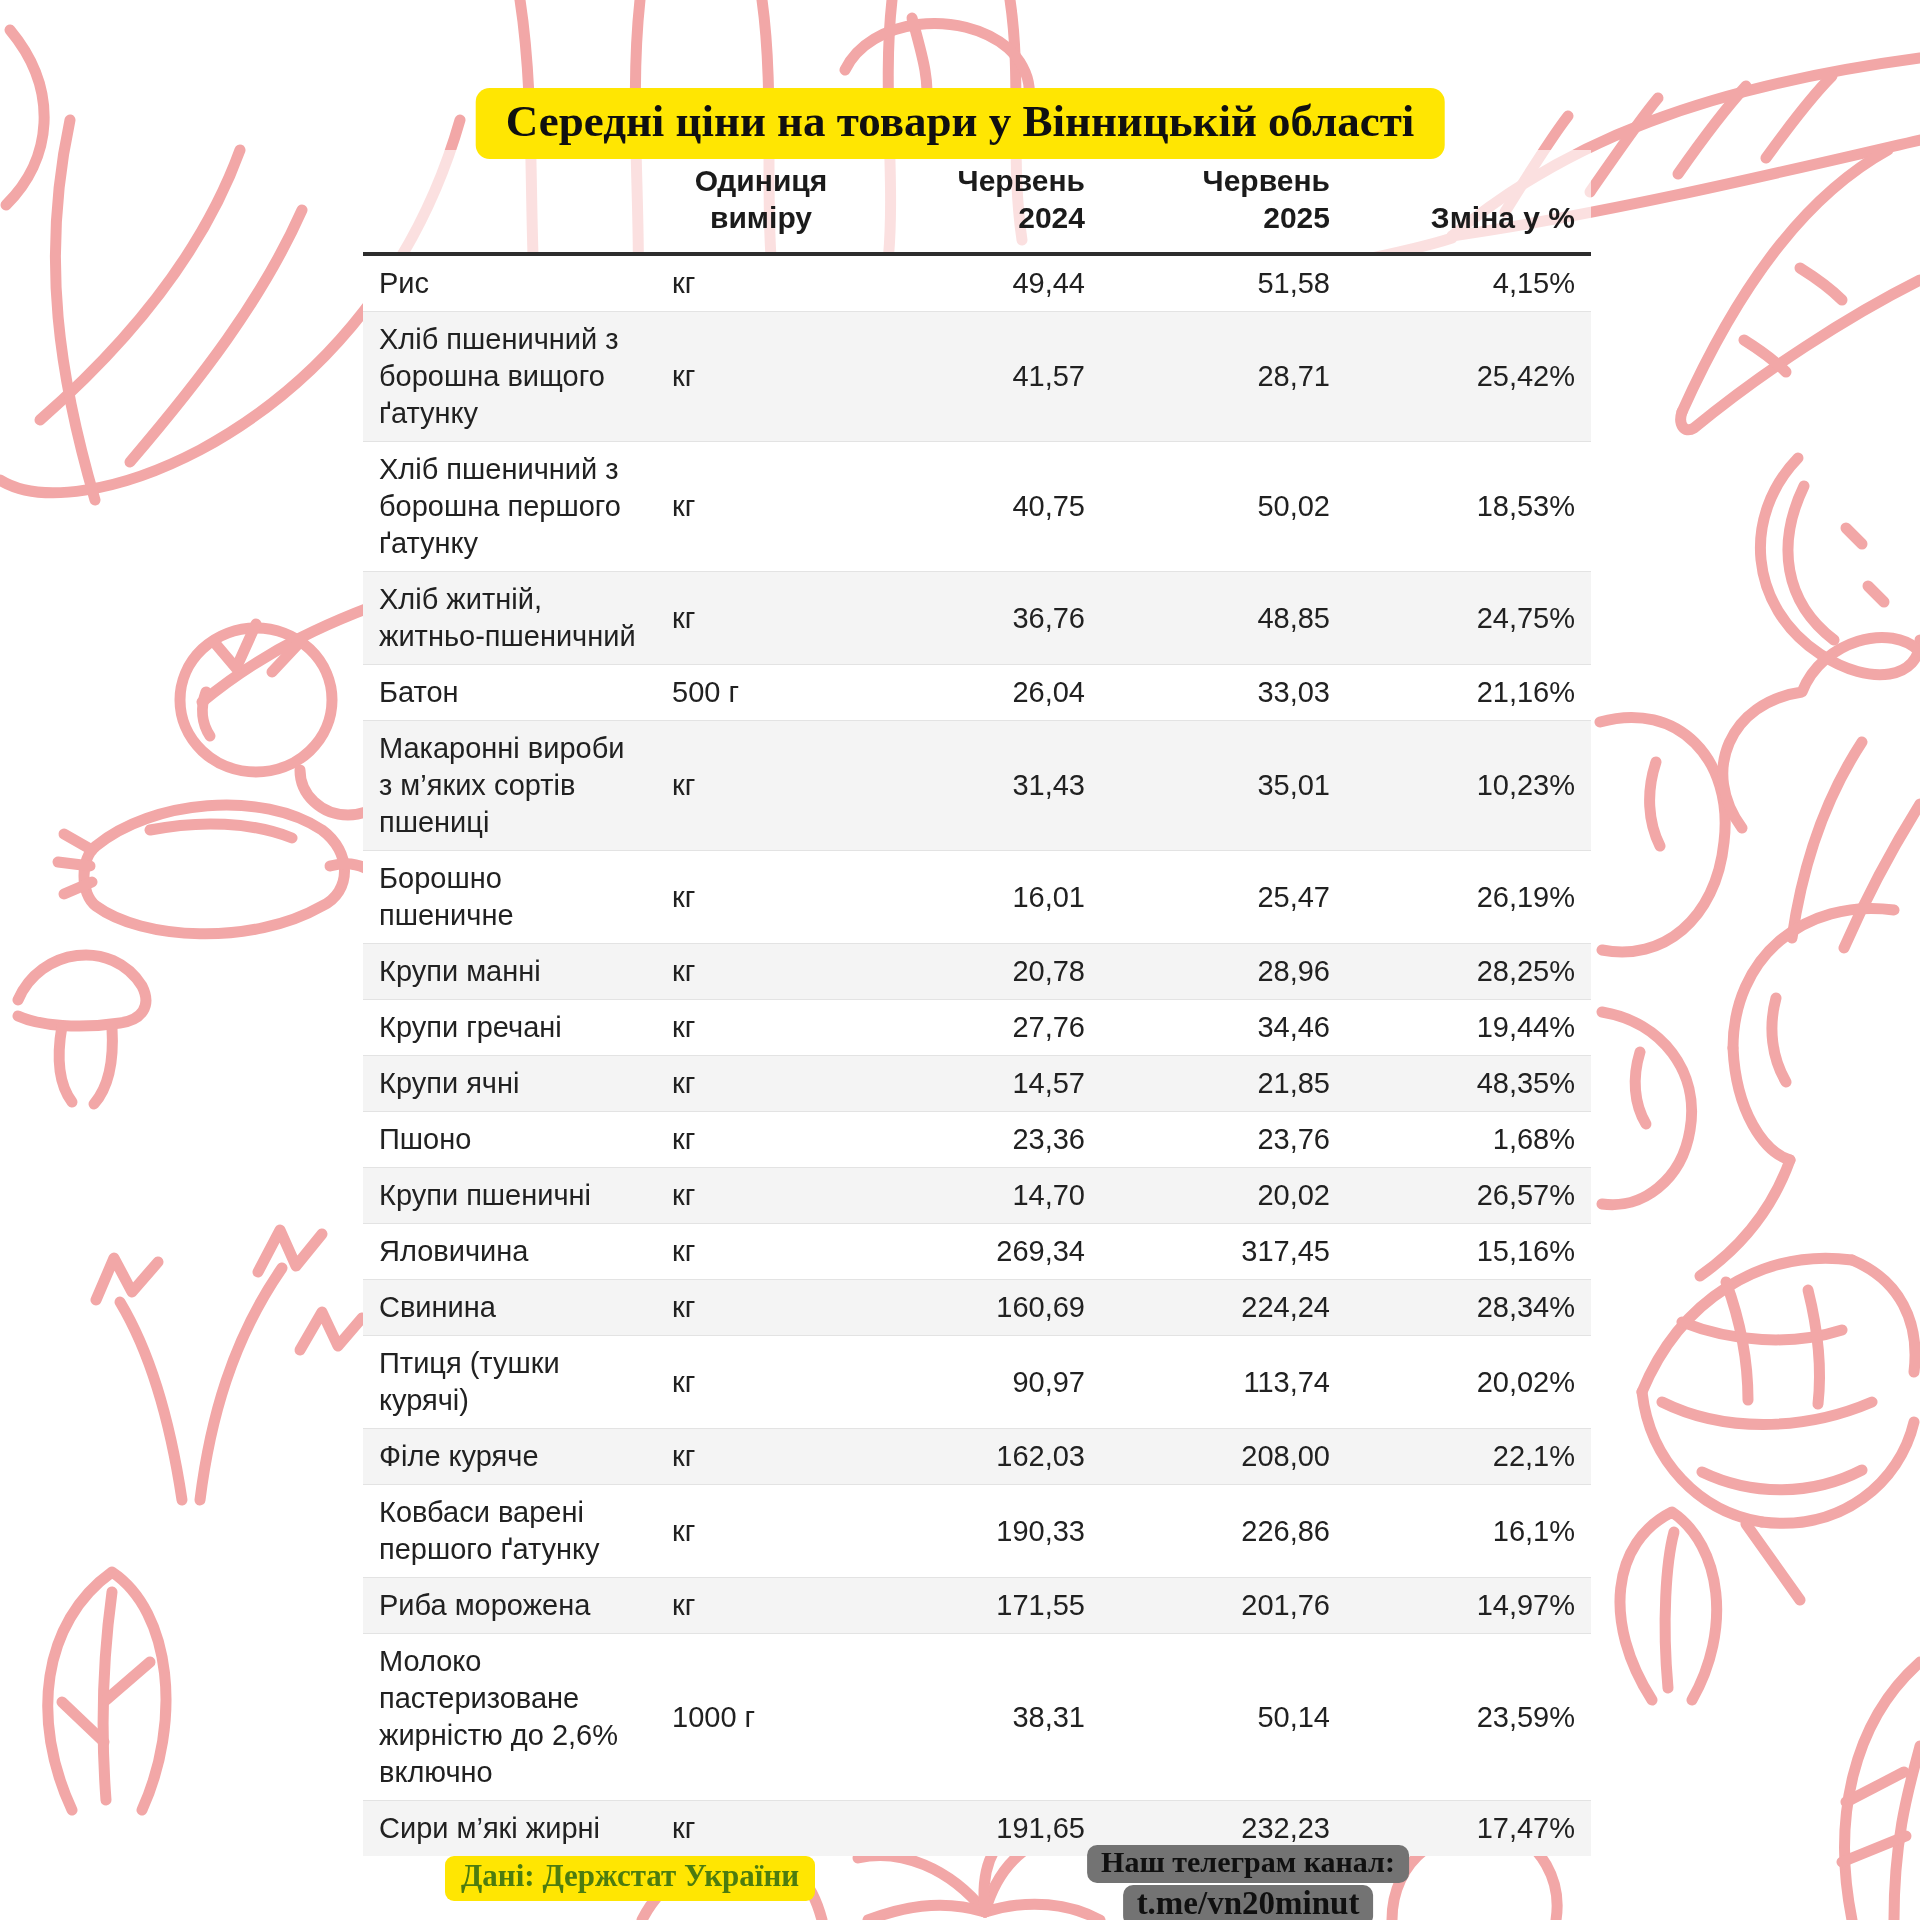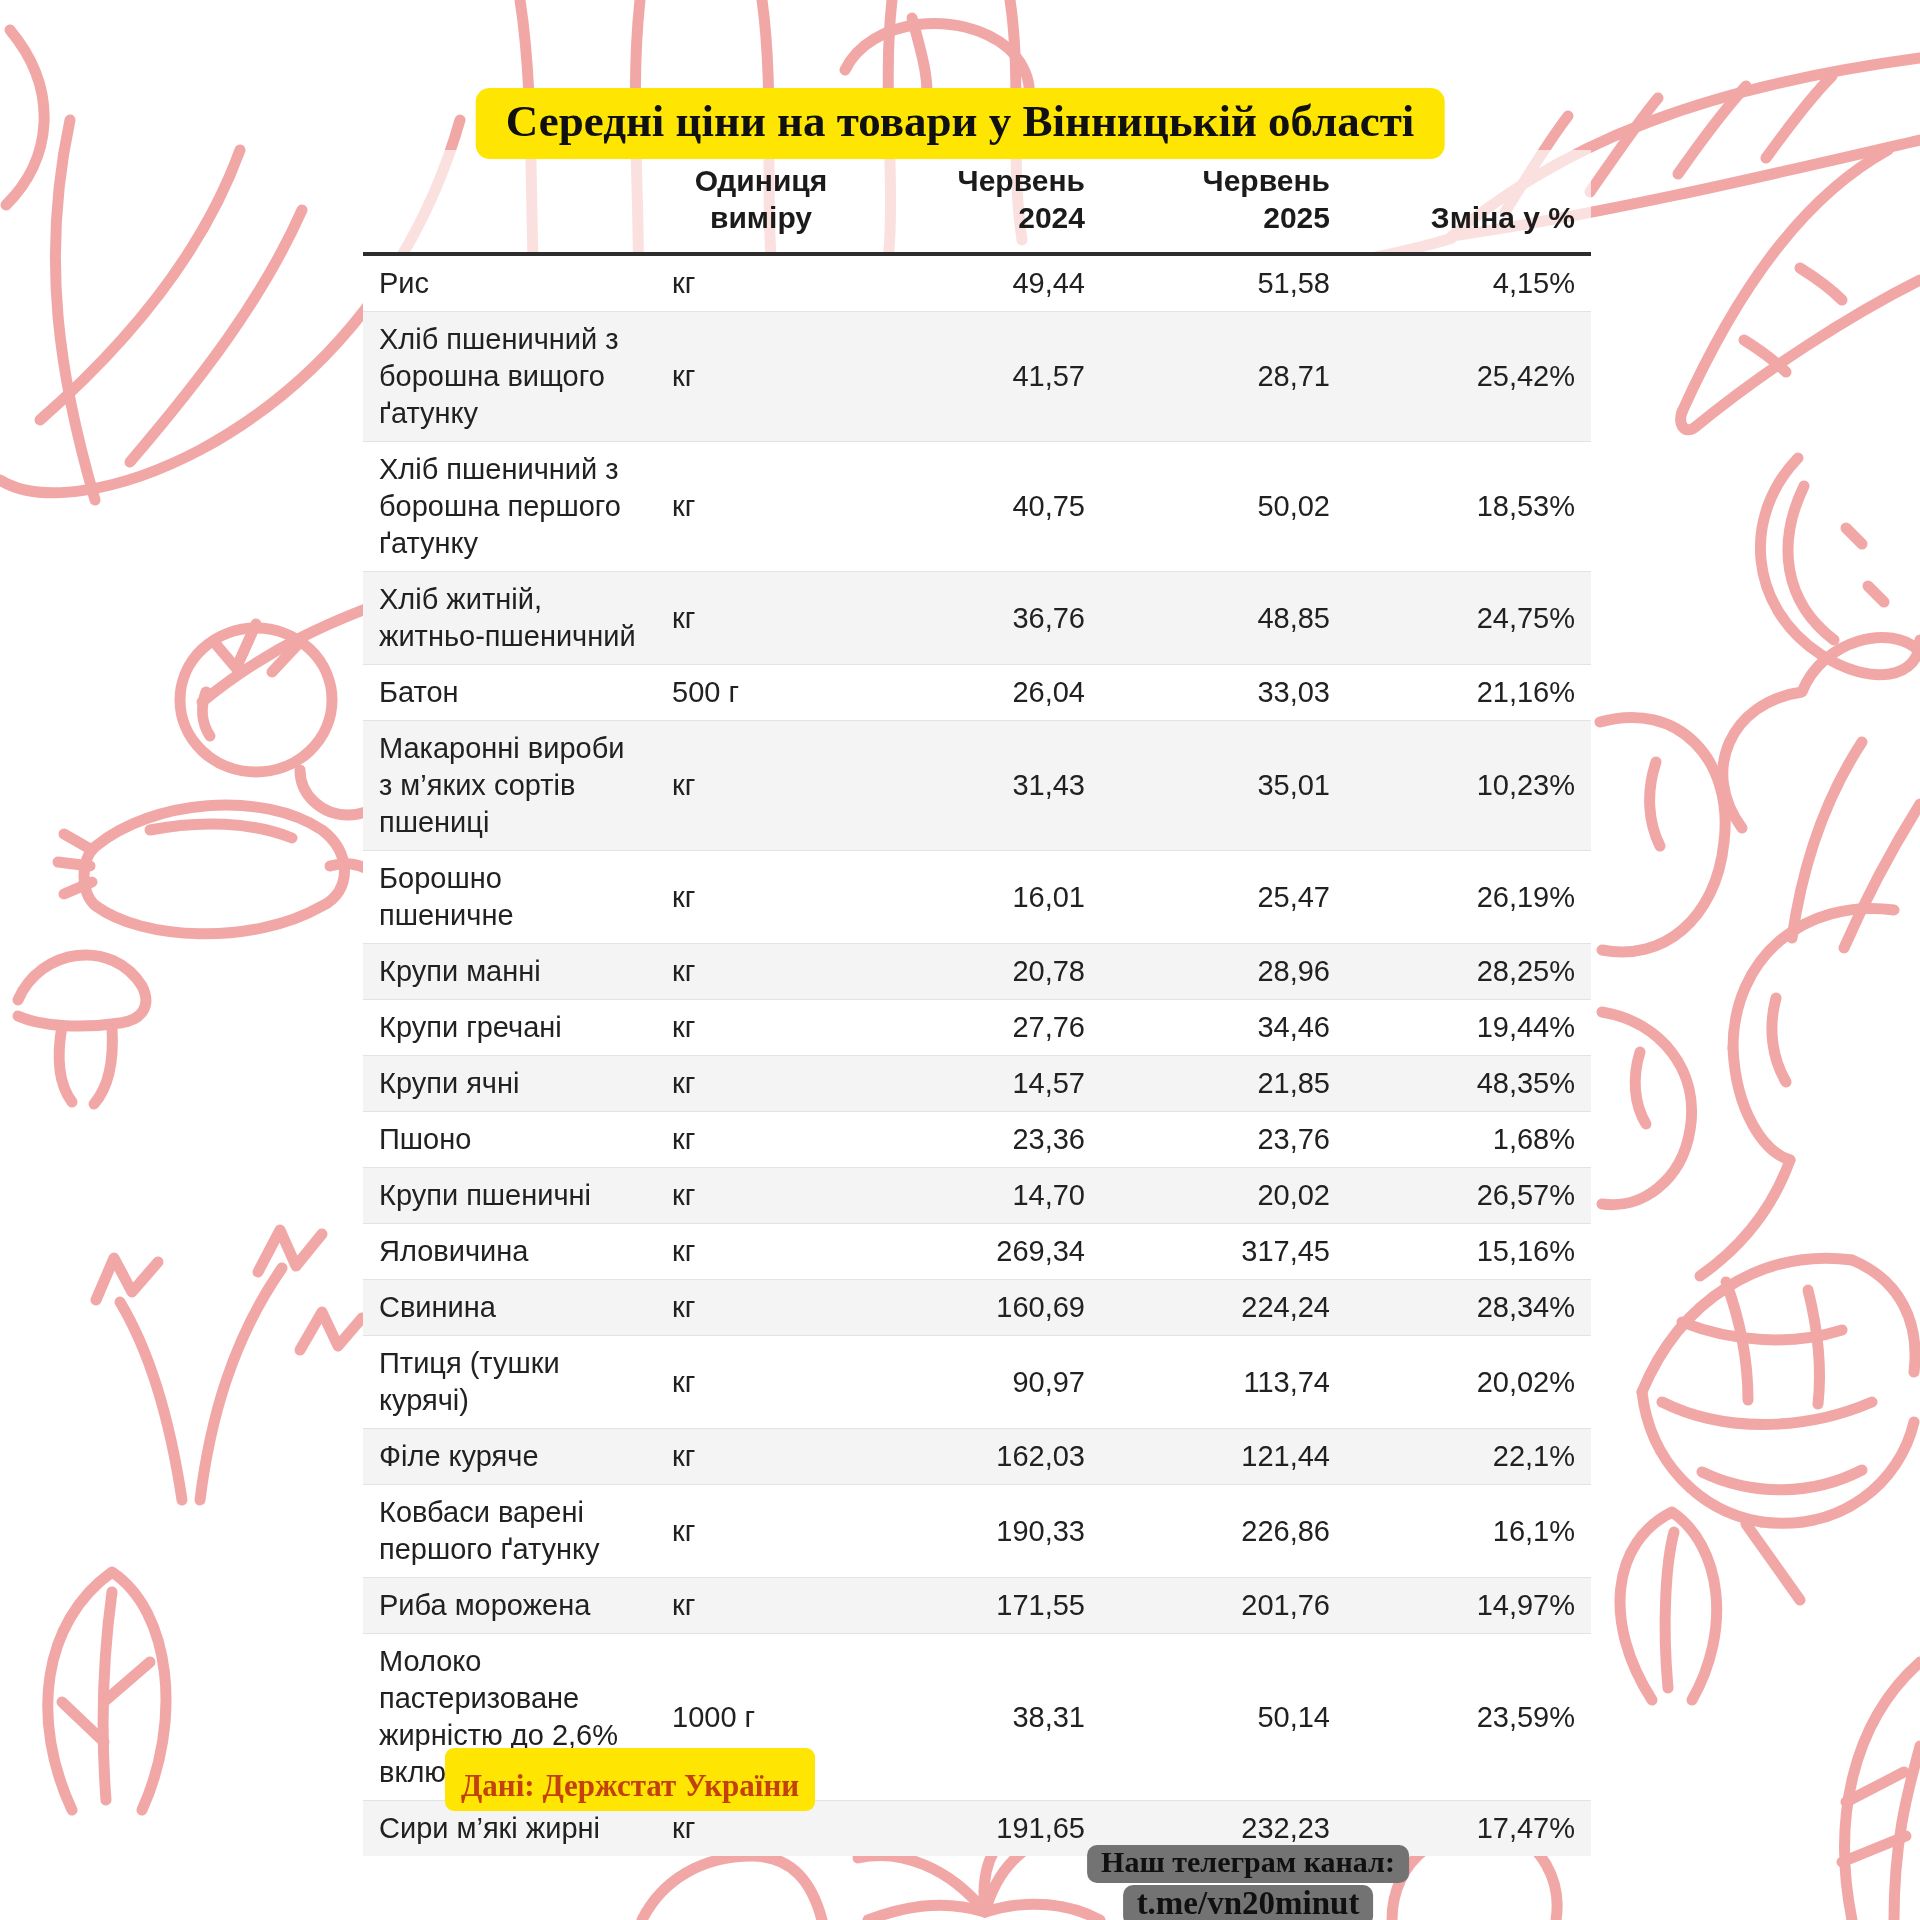--- a/index.html
+++ b/index.html
@@ -64,28 +64,28 @@
     vertical-align: middle;
     background: #ffffff;
     border-top: 1px solid #e3e3e3;
   }
   table.prices tbody tr:first-child td { border-top: none; }
   table.prices tbody tr:nth-child(even) td { background: #F4F4F4; }
   table.prices th.col-unit { text-align: center; }
   table.prices th.num, table.prices td.num { text-align: right; }
   .footer-left {
     position: absolute;
-    left: 445px; top: 1748px;
+    left: 445px; top: 1856px;
     background: #FFE602;
     border-radius: 9px;
-    padding: 20px 16px 7px;
+    padding: 2px 16px 7px;
     font-family: "Liberation Serif", serif;
     font-weight: 700;
     font-size: 31px;
-    color: #c2410c;
+    color: #4d7c0f;
     white-space: nowrap;
     z-index: 2;
   }
   .footer-right {
     position: absolute;
     left: 1248px; top: 1845px;
     transform: translateX(-50%);
     text-align: center;
     z-index: 2;
     line-height: 1;
@@ -341,21 +341,21 @@
     <td>Птиця (тушки курячі)</td>
     <td>кг</td>
     <td class="num">90,97</td>
     <td class="num">113,74</td>
     <td class="num">20,02%</td>
   </tr>
       <tr>
     <td>Філе куряче</td>
     <td>кг</td>
     <td class="num">162,03</td>
-    <td class="num">121,44</td>
+    <td class="num">208,00</td>
     <td class="num">22,1%</td>
   </tr>
       <tr>
     <td>Ковбаси варені першого ґатунку</td>
     <td>кг</td>
     <td class="num">190,33</td>
     <td class="num">226,86</td>
     <td class="num">16,1%</td>
   </tr>
       <tr>

